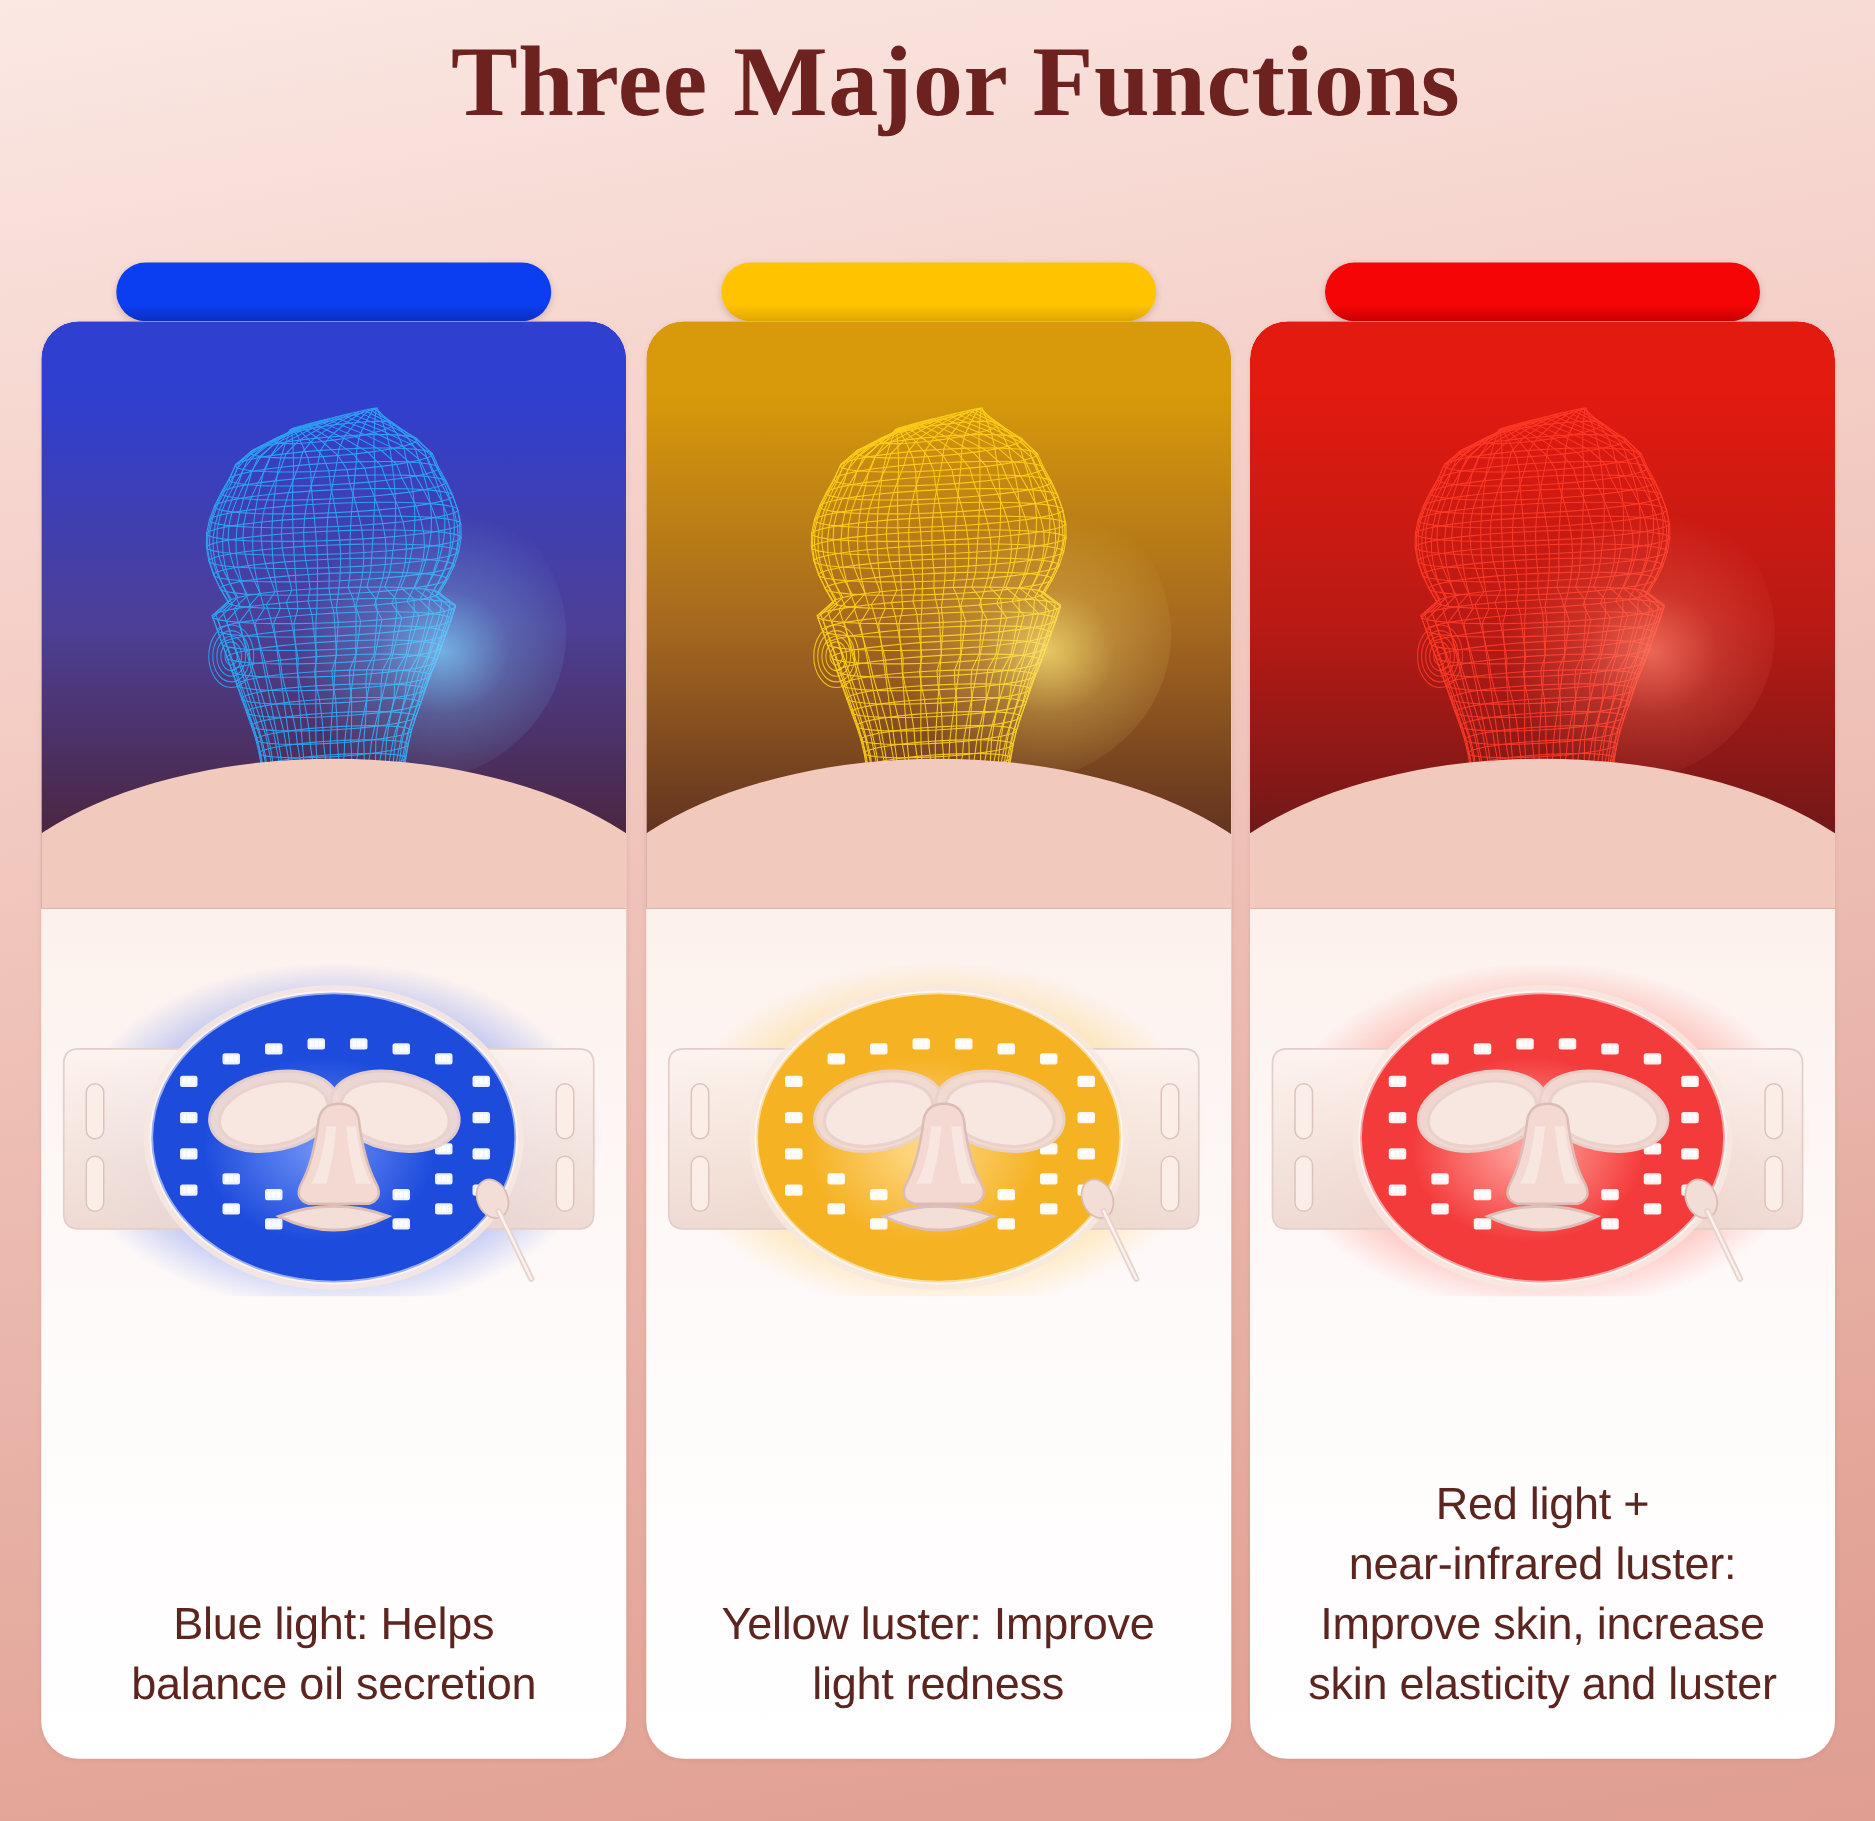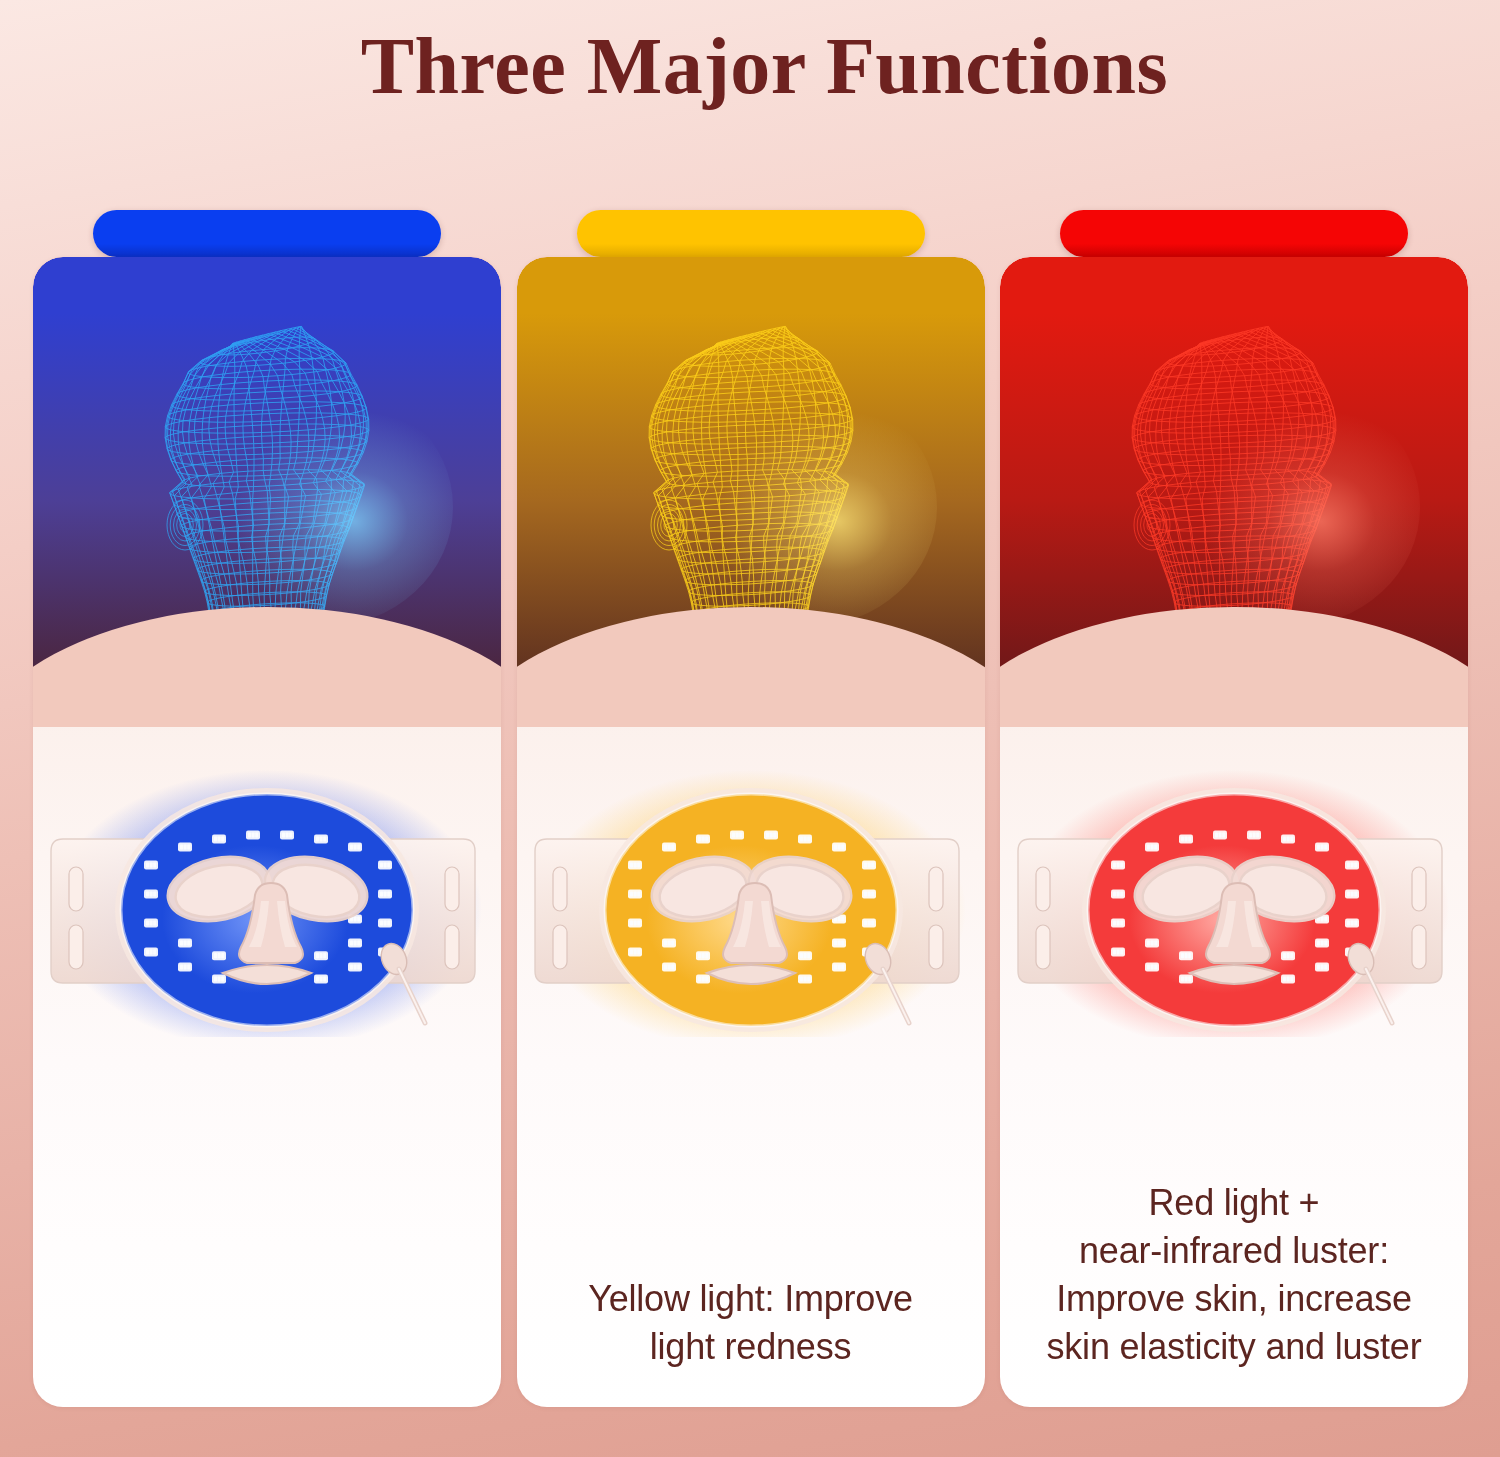--- a/index.html
+++ b/index.html
@@ -419,20 +419,22 @@
             <path d="M222 148 q-4 34 -14 52 q-6 12 6 16 h48 q12 -4 6 -16 q-10 -18 -14 -52 q-3 -12 -16 -12 q-13 0 -16 12 z" fill="#f3d9d2" stroke="#dcbdb5" stroke-width="2"></path>
             <path d="M228 154 q-3 30 -12 46 h12 q6 -20 8 -46 z" fill="#f9e8e3" opacity="0.8"></path>
             <path d="M252 154 q3 30 12 46 h-12 q-6 -20 -8 -46 z" fill="#f9e8e3" opacity="0.8"></path>
             <path d="M190 226 q44 -16 88 0 q-44 22 -88 0 z" fill="#f4dfd8" stroke="#ddbfb7" stroke-width="2.2"></path>
             <ellipse cx="361" cy="212" rx="12" ry="16" transform="rotate(-24 361 212)" fill="#f2ded7" stroke="#d9bdb5" stroke-width="1.4"></ellipse>
             <path d="M366 222 L392 276" stroke="#e8d3cc" stroke-width="5" stroke-linecap="round" fill="none"></path>
             <path d="M366 222 L392 276" stroke="#fbf1ee" stroke-width="2" stroke-linecap="round" fill="none"></path>
           </svg>
         </div>
         <div class="caption">
+          <span class="line">Blue light: Helps</span>
+          <span class="line">balance oil secretion</span>
         </div>
       </div>
     </div>
     <div class="column">
       <div class="pill-slot">
         <div class="pill" style="background:linear-gradient(180deg,#ffc300 0%,#ffc300 72%,#e0a800 100%)"></div>
       </div>
       <div class="card">
         <div class="hero">
           <div class="hero-bg" style="background:linear-gradient(180deg,#d89a0a 0%,#d89a0a 12%,#a5681f 52%,#4a2020 100%)"></div>
@@ -695,21 +697,21 @@
             <path d="M222 148 q-4 34 -14 52 q-6 12 6 16 h48 q12 -4 6 -16 q-10 -18 -14 -52 q-3 -12 -16 -12 q-13 0 -16 12 z" fill="#f3d9d2" stroke="#dcbdb5" stroke-width="2"></path>
             <path d="M228 154 q-3 30 -12 46 h12 q6 -20 8 -46 z" fill="#f9e8e3" opacity="0.8"></path>
             <path d="M252 154 q3 30 12 46 h-12 q-6 -20 -8 -46 z" fill="#f9e8e3" opacity="0.8"></path>
             <path d="M190 226 q44 -16 88 0 q-44 22 -88 0 z" fill="#f4dfd8" stroke="#ddbfb7" stroke-width="2.2"></path>
             <ellipse cx="361" cy="212" rx="12" ry="16" transform="rotate(-24 361 212)" fill="#f2ded7" stroke="#d9bdb5" stroke-width="1.4"></ellipse>
             <path d="M366 222 L392 276" stroke="#e8d3cc" stroke-width="5" stroke-linecap="round" fill="none"></path>
             <path d="M366 222 L392 276" stroke="#fbf1ee" stroke-width="2" stroke-linecap="round" fill="none"></path>
           </svg>
         </div>
         <div class="caption">
-          <span class="line">Yellow light: Improve</span>
+          <span class="line">Yellow luster: Improve</span>
           <span class="line">light redness</span>
         </div>
       </div>
     </div>
     <div class="column">
       <div class="pill-slot">
         <div class="pill" style="background:linear-gradient(180deg,#f50505 0%,#f50505 72%,#c70000 100%)"></div>
       </div>
       <div class="card">
         <div class="hero">

